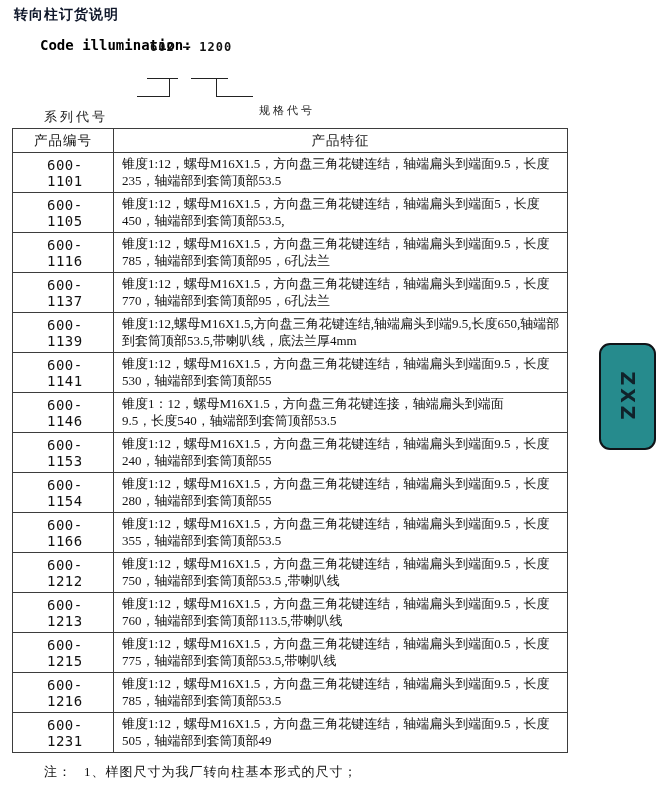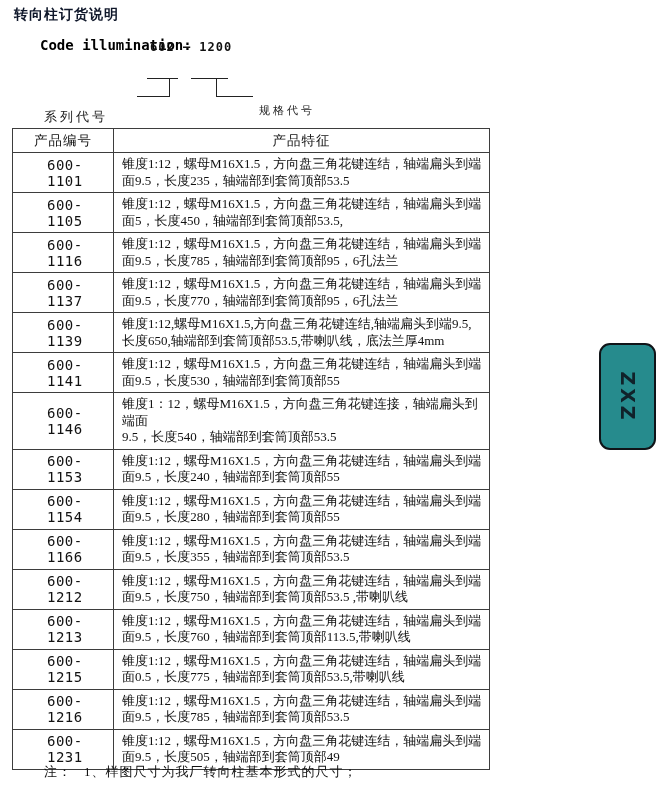--- a/index.html
+++ b/index.html
@@ -30,21 +30,21 @@
   .ul2  { left: 191px; top: 78px; width: 37px; height: 1px; }
   .vl1  { left: 169px; top: 78px; width: 1px;  height: 18px; }
   .hl-left  { left: 137px; top: 96px; width: 33px; height: 1px; }
   .vl2  { left: 216px; top: 78px; width: 1px;  height: 18px; }
   .hl-right { left: 216px; top: 96px; width: 37px; height: 1px; }
   .series-label { position: absolute; left: 44px;  top: 94px; font-size: 13px; letter-spacing: 3px; margin-top: 14px; }
   .spec-label   { position: absolute; left: 259px; top: 103px; font-size: 11px; letter-spacing: 3px; }
 
   
   .spec-table {
-    position: absolute; left: 12px; top: 128px; width: 478px;
+    position: absolute; left: 12px; top: 128px; width: 556px;
     border-collapse: collapse; table-layout: fixed;
   }
   .spec-table th, .spec-table td {
     border: 1.5px solid #3d3d3d;
     vertical-align: middle;
   }
   .spec-table th {
     height: 24px; font-size: 13.5px; font-weight: normal;
     text-align: center; letter-spacing: 1px; color: #111;
   }

